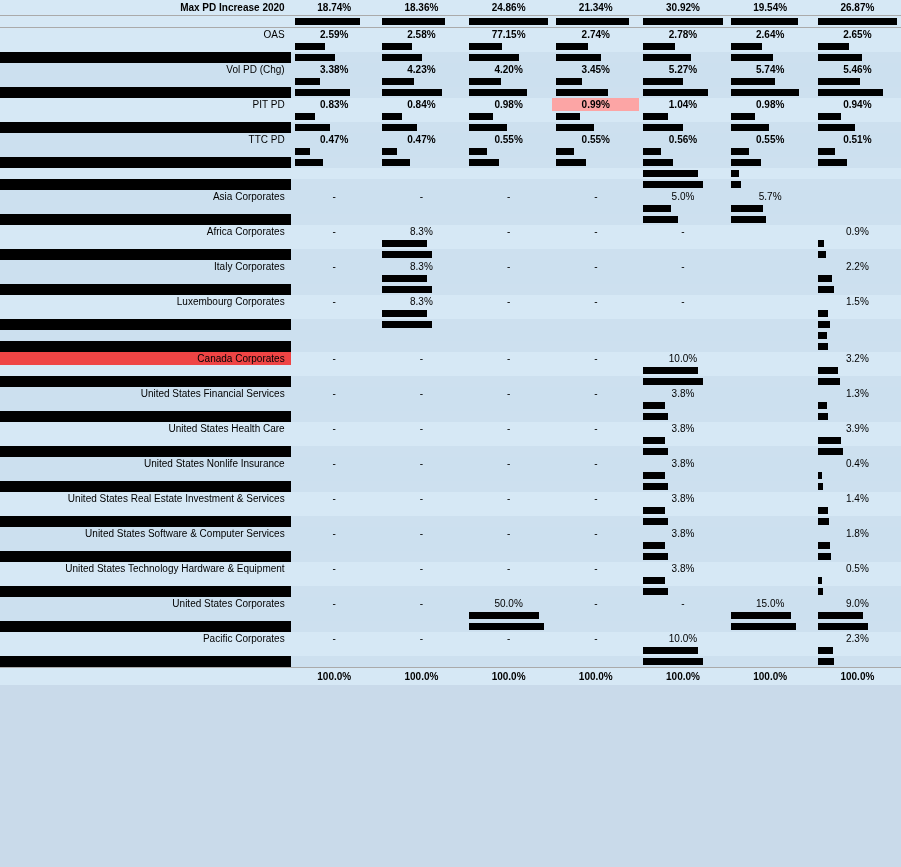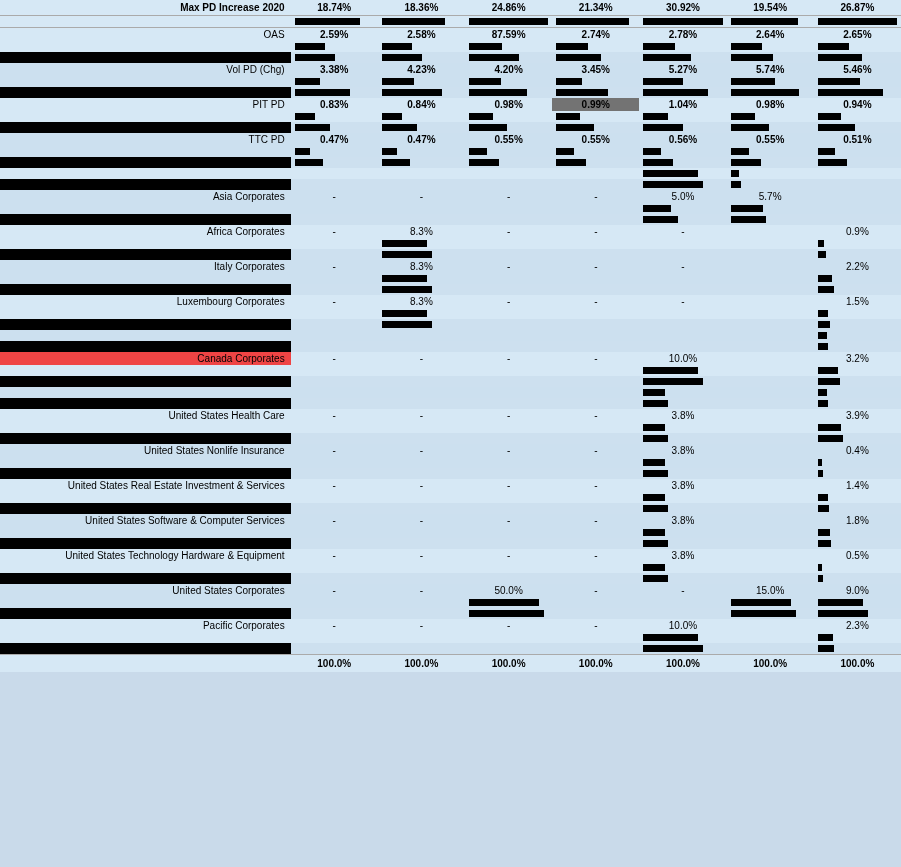--- a/index.html
+++ b/index.html
@@ -150,21 +150,21 @@
           <td style="padding: 1px 4px 2px; background: rgb(214, 232, 245);">
             <div class="bar-container">
               <div class="bar" style="width: 92px;"></div>
             </div>
           </td>
         </tr>
         <tr class="text-row">
           <td class="label-cell" style="background: rgb(214, 232, 245);">OAS</td>
           <td class="value-cell bold-val" style="background: rgb(214, 232, 245);">2.59%</td>
           <td class="value-cell bold-val" style="background: rgb(214, 232, 245);">2.58%</td>
-          <td class="value-cell bold-val" style="background: rgb(214, 232, 245);">87.59%</td>
+          <td class="value-cell bold-val" style="background: rgb(214, 232, 245);">77.15%</td>
           <td class="value-cell bold-val" style="background: rgb(214, 232, 245);">2.74%</td>
           <td class="value-cell bold-val" style="background: rgb(214, 232, 245);">2.78%</td>
           <td class="value-cell bold-val" style="background: rgb(214, 232, 245);">2.64%</td>
           <td class="value-cell bold-val" style="background: rgb(214, 232, 245);">2.65%</td>
         </tr>
         <tr class="bar-row">
           <td style="background: rgb(214, 232, 245);"></td>
           <td style="background: rgb(214, 232, 245); padding: 1px 4px 2px;">
             <div class="bar-container">
               <div class="bar" style="width: 30px;"></div>
@@ -323,21 +323,21 @@
             <div class="bar-container">
               <div class="bar" style="width: 65px;"></div>
             </div>
           </td>
         </tr>
         <tr class="text-row">
           <td class="label-cell" style="background: rgb(214, 232, 245);">PIT PD</td>
           <td class="value-cell bold-val" style="background: rgb(214, 232, 245);">0.83%</td>
           <td class="value-cell bold-val" style="background: rgb(214, 232, 245);">0.84%</td>
           <td class="value-cell bold-val" style="background: rgb(214, 232, 245);">0.98%</td>
-          <td class="value-cell bold-val" style="background: #737373;">0.99%</td>
+          <td class="value-cell bold-val" style="background: #fca5a5;">0.99%</td>
           <td class="value-cell bold-val" style="background: rgb(214, 232, 245);">1.04%</td>
           <td class="value-cell bold-val" style="background: rgb(214, 232, 245);">0.98%</td>
           <td class="value-cell bold-val" style="background: rgb(214, 232, 245);">0.94%</td>
         </tr>
         <tr class="bar-row">
           <td style="background: rgb(214, 232, 245);"></td>
           <td style="background: rgb(214, 232, 245); padding: 1px 4px 2px;">
             <div class="bar-container">
               <div class="bar" style="width: 20px;"></div>
             </div>
@@ -927,20 +927,30 @@
             </div>
           </td>
           <td style="background: rgb(205, 224, 239); padding: 1px 4px 2px;">
             <div class="bar-container"></div>
           </td>
           <td style="background: rgb(205, 224, 239); padding: 1px 4px 2px;">
             <div class="bar-container">
               <div class="bar" style="width: 22px;"></div>
             </div>
           </td>
+        </tr>
+        <tr class="text-row">
+          <td class="label-cell" style="background: rgb(204, 224, 239);">United States Financial Services</td>
+          <td class="value-cell" style="background: rgb(204, 224, 239);">-</td>
+          <td class="value-cell" style="background: rgb(204, 224, 239);">-</td>
+          <td class="value-cell" style="background: rgb(204, 224, 239);">-</td>
+          <td class="value-cell" style="background: rgb(204, 224, 239);">-</td>
+          <td class="value-cell" style="background: rgb(204, 224, 239);">3.8%</td>
+          <td class="value-cell" style="background: rgb(204, 224, 239);"></td>
+          <td class="value-cell" style="background: rgb(204, 224, 239);">1.3%</td>
         </tr>
         <tr class="bar-row">
           <td style="background: rgb(204, 224, 239);"></td>
           <td style="background: rgb(204, 224, 239); padding: 1px 4px 2px;">
             <div class="bar-container"></div>
           </td>
           <td style="background: rgb(204, 224, 239); padding: 1px 4px 2px;">
             <div class="bar-container"></div>
           </td>
           <td style="background: rgb(204, 224, 239); padding: 1px 4px 2px;">

